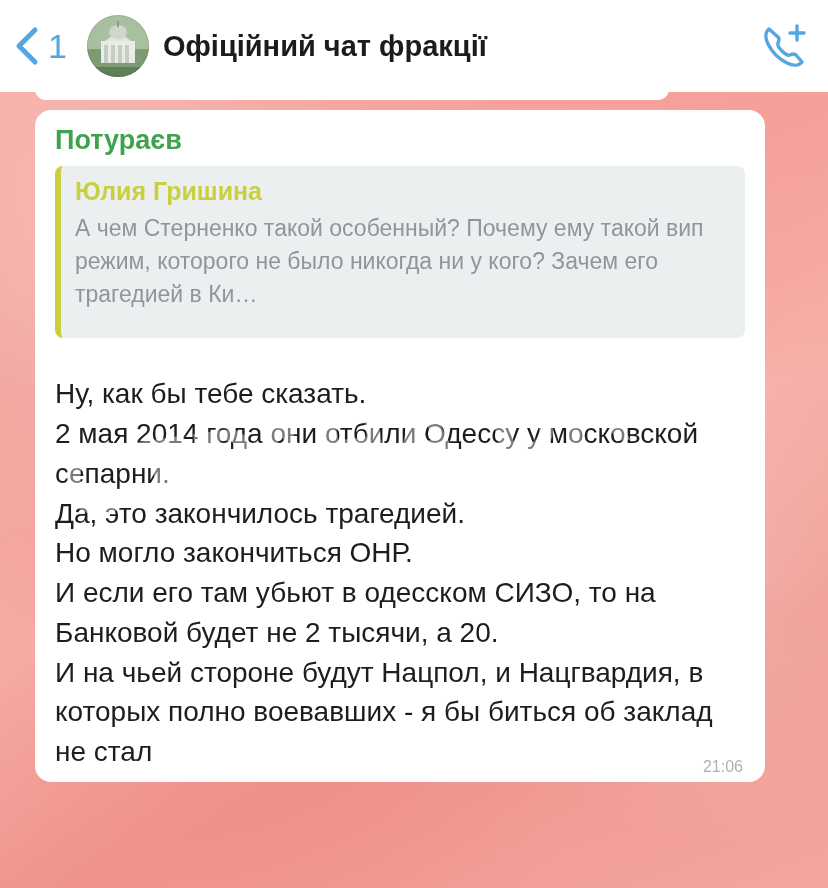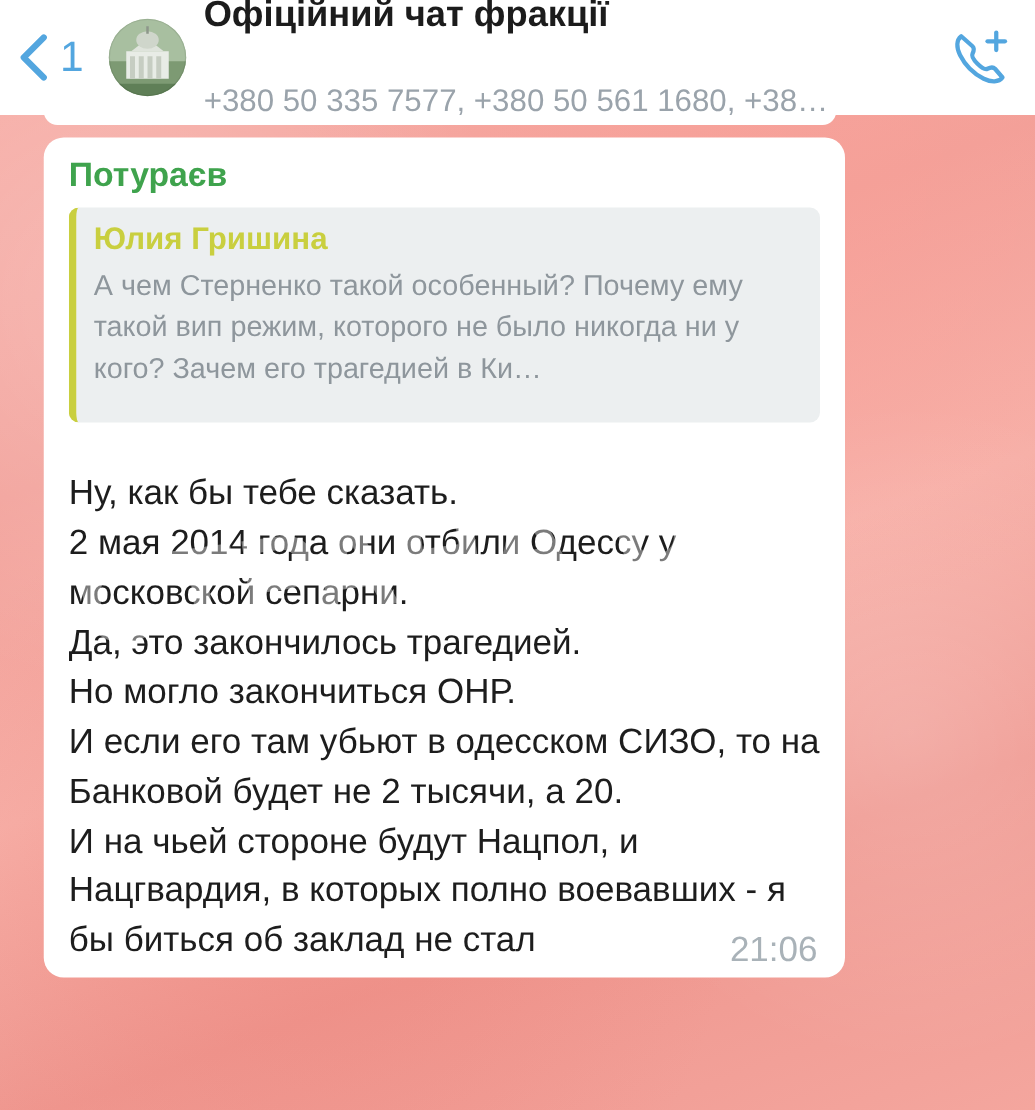--- a/index.html
+++ b/index.html
@@ -120,21 +120,21 @@
     width: 634px;
     height: 22px;
     background: #ffffff;
     border-radius: 14px;
   }
 
   .bubble {
     position: absolute;
     top: 18px;
     left: 35px;
-    width: 641px;
+    width: 730px;
     background: #ffffff;
     border-radius: 16px;
     box-sizing: border-box;
     padding: 14px 20px 10px 20px;
     overflow: hidden;
   }
   .sender-name {
     color: #3fa34d;
     font-size: 27px;
     font-weight: bold;
@@ -171,21 +171,21 @@
     white-space: pre-line;
     position: relative;
     z-index: 2;
     margin-top: 36px;
   }
 
   .msg-time {
     position: absolute;
     right: 22px;
     bottom: 6px;
-    font-size: 28px;
+    font-size: 16px;
     color: #a9b2b8;
     z-index: 3;
   }
 
   
   .watermark {
     position: absolute;
     top: 300px;
     left: 60px;
     width: 660px;
@@ -234,21 +234,20 @@
         <path d="M18 26 L31 16 L44 26 Z" fill="#dfe4dc"></path>
         <ellipse cx="31" cy="17" rx="9" ry="7" fill="#cfd6cb"></ellipse>
         <rect x="30" y="6" width="2" height="6" fill="#8d978a"></rect>
       </g>
       <circle cx="31" cy="31" r="30.5" fill="none" stroke="rgba(0,0,0,0.08)"></circle>
     </svg>
   </div>
 
   <div class="title-block">
     <div class="chat-title">Офіційний чат фракції</div>
-    <div class="chat-subtitle">+380 50 335 7577, +380 50 561 1680, +38…</div>
   </div>
 
   <div class="call-btn">
     <svg width="54" height="54" viewBox="0 0 54 54" aria-hidden="true">
       <path d="M13 10 c-4 3 -4 9 -1 15 c4 8 11 15 19 19 c6 3 12 3 15 -1 l-6 -7 c-2 -2 -4 -1 -6 0 c-2 1 -4 0 -8 -4 c-4 -4 -5 -6 -4 -8 c1 -2 2 -4 0 -6 z" fill="none" stroke="#53a6df" stroke-width="3.4" stroke-linejoin="round"></path>
       <line x1="41" y1="7" x2="41" y2="21" stroke="#53a6df" stroke-width="3.4" stroke-linecap="round"></line>
       <line x1="34" y1="14" x2="48" y2="14" stroke="#53a6df" stroke-width="3.4" stroke-linecap="round"></line>
     </svg>
   </div>
 </div>

